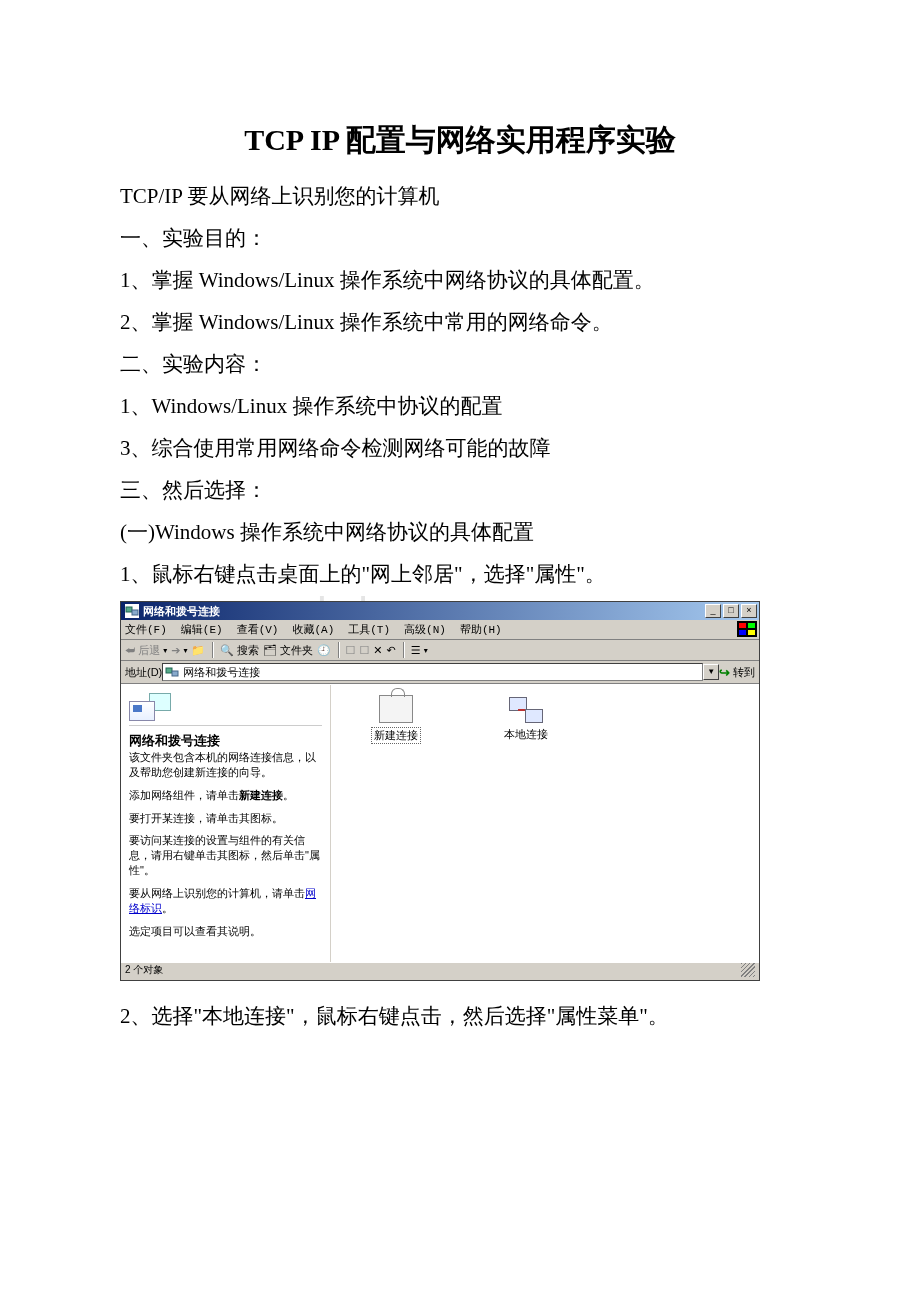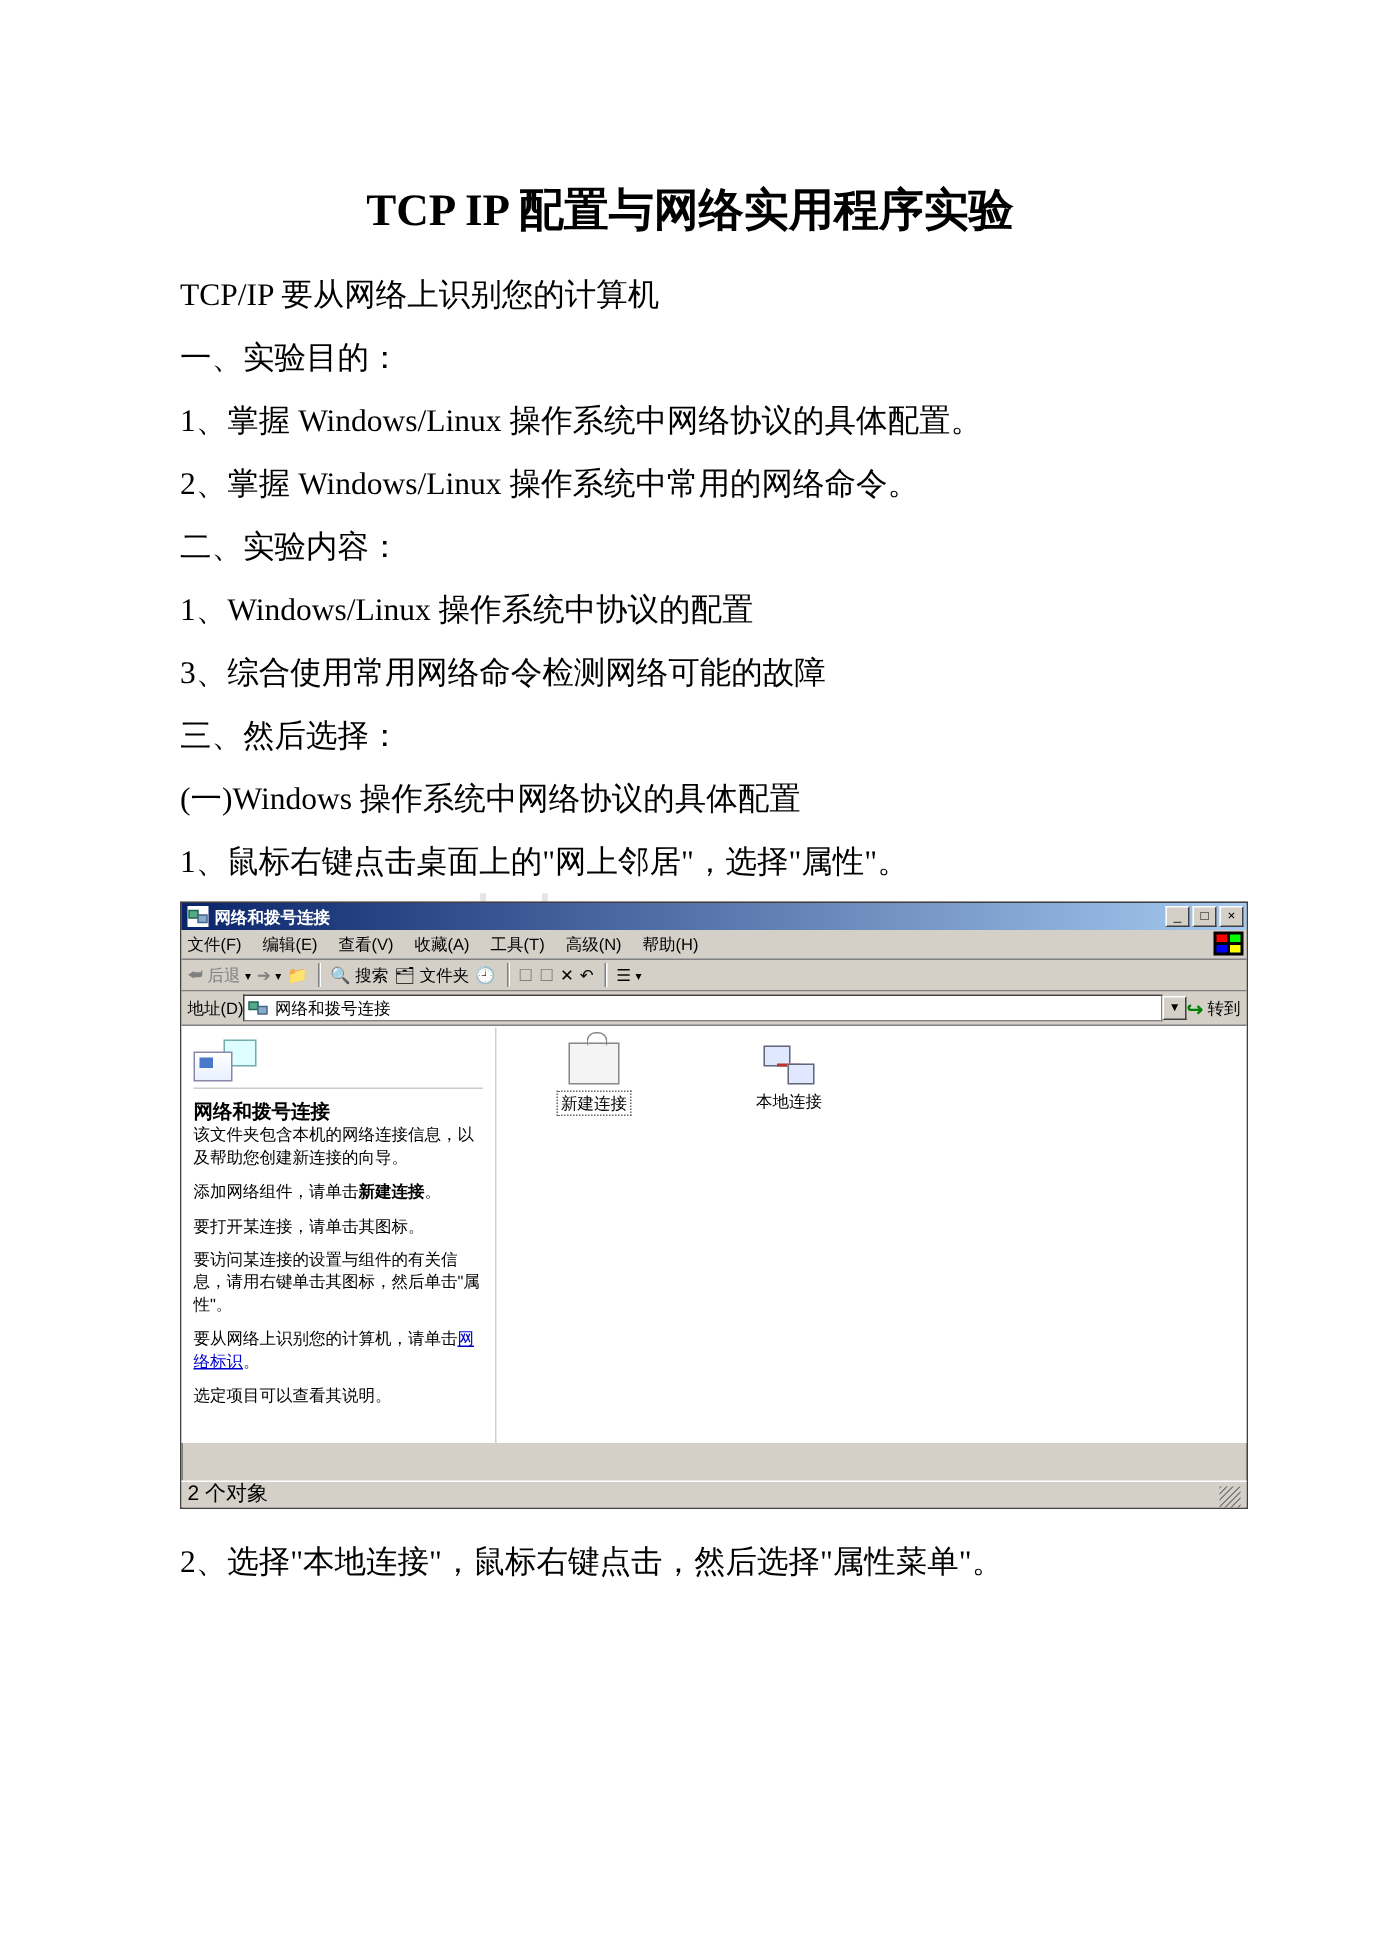--- a/index.html
+++ b/index.html
@@ -33,21 +33,21 @@
     letter-spacing: 2px;
     color: rgba(180,180,180,0.35);
     pointer-events: none;
     z-index: 0;
   }
   .watermark .tail { color: rgba(200,170,170,0.35); }
   .content-stack { position: relative; z-index: 1; }
 
   
   .win {
-    width: 712px;
+    width: 640px;
     margin-top: 6px;
     border: 1px solid #404040;
     font-family: Tahoma, "Microsoft Sans Serif", sans-serif;
     font-size: 11px;
     background: #d4d0c8;
     box-shadow: 1px 1px 0 #808080 inset;
   }
   .titlebar {
     background: linear-gradient(to right, #0a246a, #a6caf0);
     color: #fff;
@@ -73,21 +73,21 @@
     font-family: "Marlett", Arial, sans-serif;
   }
   .menubar {
     display: flex;
     padding: 2px 4px;
     gap: 14px;
     background: #d4d0c8;
     border-bottom: 1px solid #808080;
     position: relative;
   }
-  .menubar .mi { color: #000; }
+  .menubar .mi { color: #000; font-family: Liberation Mono, monospace; }
   .winlogo {
     position: absolute; right: 2px; top: 1px;
     width: 20px; height: 16px;
     background: #000;
   }
   .winlogo::after{
     content:""; position:absolute; inset:2px;
     background:
       linear-gradient(#f00,#f00) left top/7px 5px no-repeat,
       linear-gradient(#0f0,#0f0) right top/7px 5px no-repeat,
@@ -145,23 +145,22 @@
   .ficon.new .box{ border:1px solid #888; background:#f4f4f4;}
   .ficon.new .box::before{content:"";position:absolute;top:-8px;left:11px;width:12px;height:8px;border:1px solid #888;border-bottom:none;border-radius:6px 6px 0 0;}
   .ficon.new .lbl{ border:1px dotted #666; padding:0 2px;}
   .ficon.local .box{ }
   .ficon.local .mon1{position:absolute;left:0;top:2px;width:18px;height:14px;border:1px solid #667;background:#dfe8ff;}
   .ficon.local .mon2{position:absolute;right:0;bottom:0;width:18px;height:14px;border:1px solid #667;background:#dfe8ff;}
   .ficon.local .cable{position:absolute;left:9px;top:14px;width:16px;height:2px;background:#b33;}
   .statusbar{
     height:18px; background:#d4d0c8;
     border-top:1px solid #fff;
-    display:flex; align-items:flex-end; padding:0 4px;
-    font-size:14px;
-    margin-top:25px;
+    display:flex; align-items:flex-start; padding:0 4px;
+    font-size:10px;
   }
   .statusbar .grip{margin-left:auto;width:14px;height:14px;background:
     repeating-linear-gradient(135deg,#808080 0 1px,transparent 1px 3px);}
   .step-after { margin-top:14px; }
 </style>
 </head>
 <body>
 
 <div class="watermark">
   <span>www.bd</span><span class="tail">ocx.com</span>

